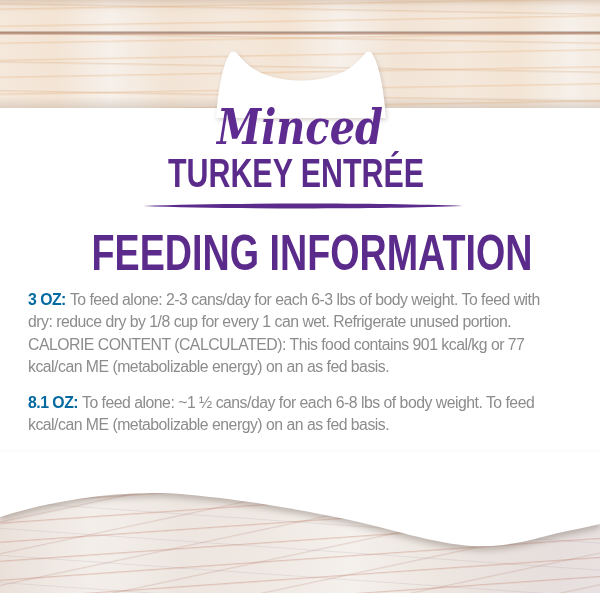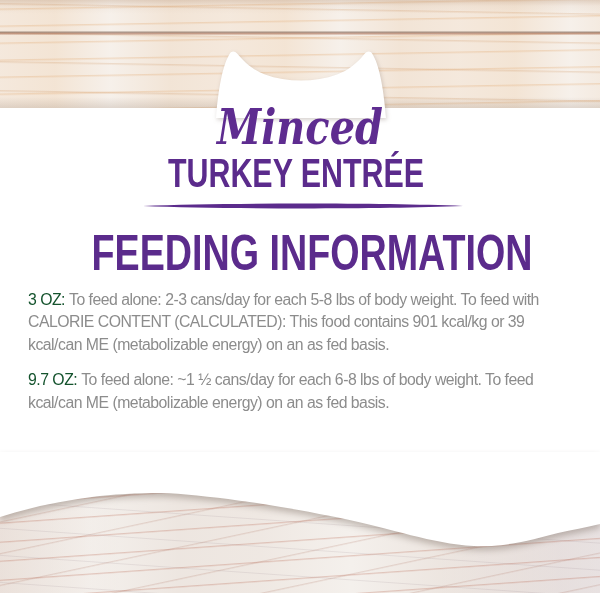--- a/index.html
+++ b/index.html
@@ -45,21 +45,21 @@
   .divider-path{fill:#5b2b8c;}
   
   .sections{position:absolute;top:289px;left:28px;width:560px;}
   .section{margin:0;padding:0;}
   .section + .section{margin-top:13px;}
   .fline{
     display:block;white-space:nowrap;
     font-size:15.8px;line-height:22.4px;letter-spacing:-0.5px;
     color:#8c8c8c;
   }
-  .size-label{font-weight:normal;color:#14532d;margin-right:4px;}
+  .size-label{font-weight:bold;color:#0369a1;margin-right:4px;}
   
   .wood-bottom{
     position:absolute;top:478px;left:0;width:600px;height:115px;
     background-color:#f3efeb;
     background-image:
       repeating-linear-gradient(176deg, rgba(176,84,60,0) 0px, rgba(176,84,60,0) 6px, rgba(176,84,60,0.26) 7px, rgba(176,84,60,0) 8.5px, rgba(176,84,60,0) 19px),
       repeating-linear-gradient(168deg, rgba(160,90,70,0) 0px, rgba(160,90,70,0) 11px, rgba(160,90,70,0.18) 12px, rgba(160,90,70,0) 13.5px, rgba(160,90,70,0) 31px),
       repeating-linear-gradient(184deg, rgba(140,120,130,0) 0px, rgba(140,120,130,0) 10px, rgba(140,120,130,0.14) 11px, rgba(140,120,130,0) 12px, rgba(140,120,130,0) 27px),
       repeating-linear-gradient(90deg, rgba(235,225,218,0.50) 0px, rgba(246,242,238,0.40) 90px, rgba(228,216,208,0.40) 180px, rgba(235,225,218,0.50) 260px),
       linear-gradient(90deg, rgba(216,196,188,0.35) 0px, rgba(0,0,0,0) 120px, rgba(0,0,0,0) 440px, rgba(177,160,178,0.30) 560px);
@@ -92,27 +92,28 @@
   <svg class="header-svg" viewBox="0 0 600 300">
     <text class="script-text" x="300" y="144" text-anchor="middle" textLength="166" lengthAdjust="spacingAndGlyphs">Minced</text>
     <text class="variety-text" x="296" y="187" text-anchor="middle" textLength="256" lengthAdjust="spacingAndGlyphs">TURKEY ENTRÉE</text>
     <path class="divider-path" d="M143,206 C225,202.8 381,202.8 463,206 C381,209.2 225,209.2 143,206 Z"></path>
     <text class="heading-text" x="312" y="270" text-anchor="middle" textLength="441" lengthAdjust="spacingAndGlyphs">FEEDING INFORMATION</text>
   </svg>
 
   <div class="sections">
 
     <p class="section">
-      <span class="fline"><span class="size-label">3 OZ:</span><span>To feed alone: 2-3 cans/day for each 5-8 lbs of body weight. To feed with</span></span>
-      <span class="fline">CALORIE CONTENT (CALCULATED): This food contains 901 kcal/kg or 39</span>
+      <span class="fline"><span class="size-label">3 OZ:</span><span>To feed alone: 2-3 cans/day for each 6-3 lbs of body weight. To feed with</span></span>
+      <span class="fline">dry: reduce dry by 1/8 cup for every 1 can wet. Refrigerate unused portion.</span>
+      <span class="fline">CALORIE CONTENT (CALCULATED): This food contains 901 kcal/kg or 77</span>
       <span class="fline">kcal/can ME (metabolizable energy) on an as fed basis.</span>
     </p>
 
     <p class="section">
-      <span class="fline"><span class="size-label">9.7 OZ:</span><span>To feed alone: ~1 ½ cans/day for each 6-8 lbs of body weight. To feed</span></span>
+      <span class="fline"><span class="size-label">8.1 OZ:</span><span>To feed alone: ~1 ½ cans/day for each 6-8 lbs of body weight. To feed</span></span>
       <span class="fline">kcal/can ME (metabolizable energy) on an as fed basis.</span>
     </p>
 
   </div>
 
   <div class="wood-bottom"></div>
 
   <svg class="wave-svg" viewBox="0 0 600 141" aria-hidden="true">
     <path fill="#ffffff" d="M0,0 L600,0 L600,72
       C585,75.5 572,78 558,81

